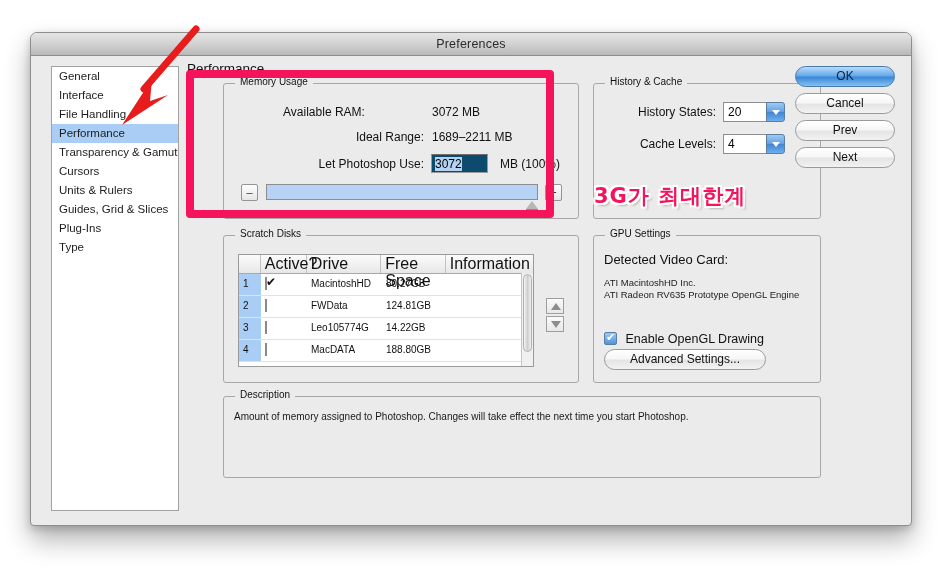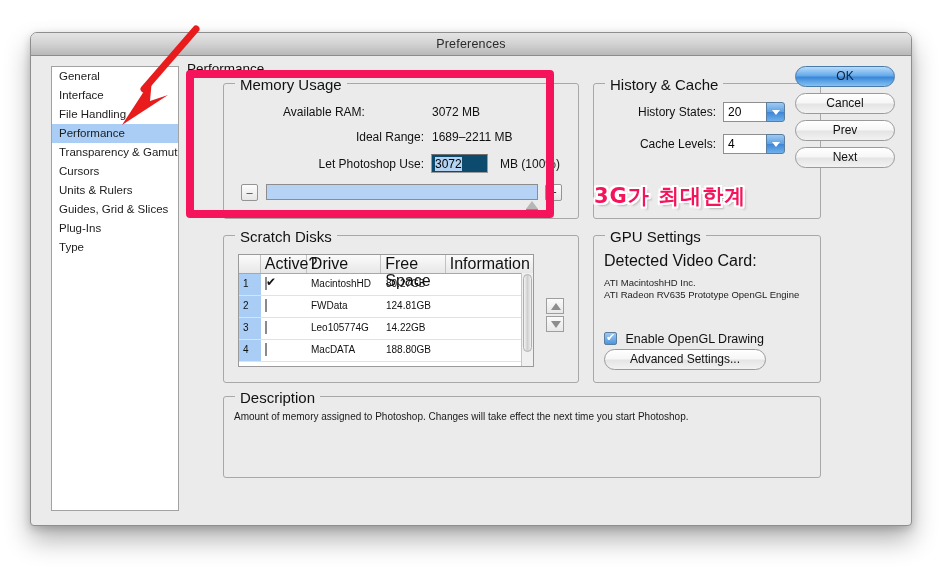--- a/index.html
+++ b/index.html
@@ -79,21 +79,21 @@
     border: 1px solid #a8a8a8;
     border-radius: 3px;
     box-sizing: border-box;
     background: transparent;
   }
   .group > .legend {
     position: absolute;
     top: -8px; left: 11px;
     background: #ebebeb;
     padding: 0 5px;
-    font-size: 15px;
+    font-size: 10px;
     color: #111;
   }
 
   .lbl  { font-size: 12px; color: #111; }
   .lbl-sm { font-size: 9.5px; color: #222; }
 
   
   .tfield {
     background: #0c4a6e;
     border: 1px solid #9a9a9a;
@@ -418,21 +418,21 @@
           <i></i>
         </div>
       <div class="arrowbtn dn" style="left:322px; top:80px;">
           <i></i>
         </div>
     </div>
 
     <div class="group" style="left:562px; top:202px; width:228px; height:148px;">
       <span class="legend">GPU Settings</span>
 
-      <div style="position:absolute; left:10px; top:16px; font-size:16px; color:#111;">Detected Video Card:</div>
+      <div style="position:absolute; left:10px; top:16px; font-size:13px; color:#111;">Detected Video Card:</div>
       <div class="lbl-sm" style="position:absolute; left:10px; top:41px;">ATI MacintoshHD Inc.</div>
       <div class="lbl-sm" style="position:absolute; left:10px; top:53px;">ATI Radeon RV635 Prototype OpenGL Engine</div>
 
       <div style="position:absolute; left:10px; top:93px;">
         <span class="chk"></span>
         <span class="lbl" style="margin-left:4px; font-size:12.5px;">Enable OpenGL Drawing</span>
       </div>
 
       <div id="adv-btn" class="capsule" style="left:10px; top:113px;">Advanced Settings...</div>
     </div>

